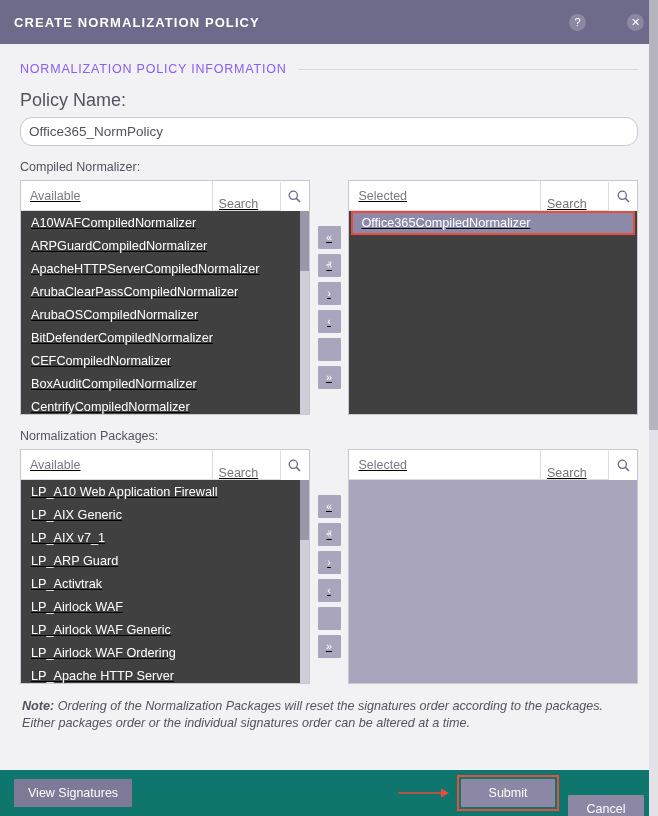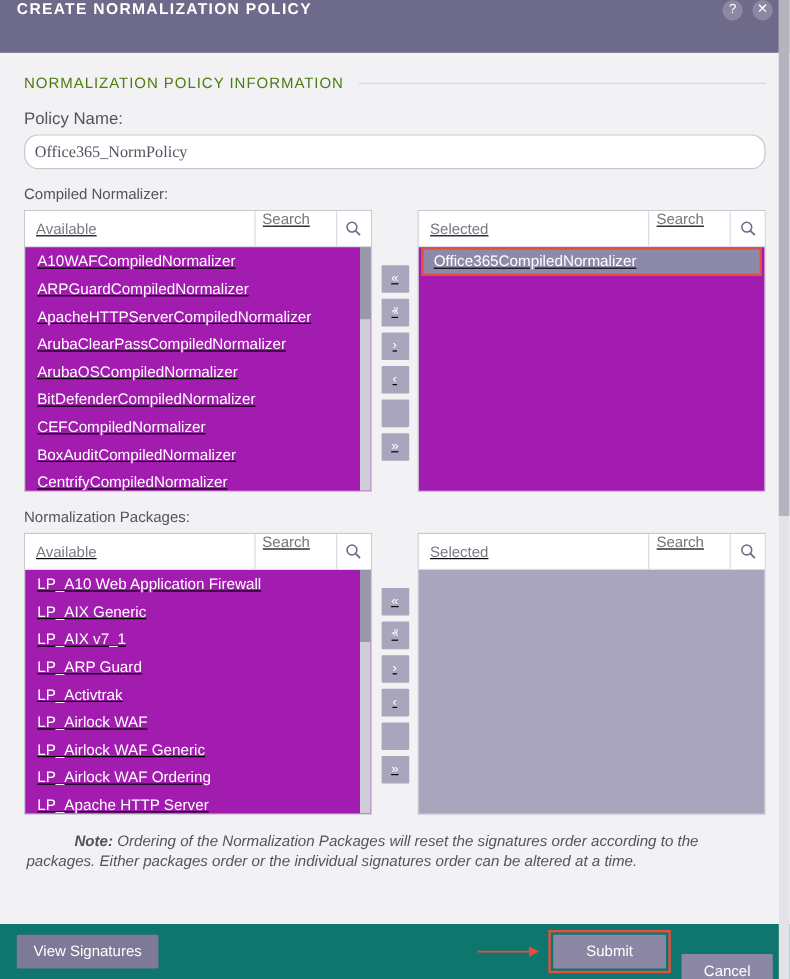--- a/index.html
+++ b/index.html
@@ -12,21 +12,23 @@
     overflow: hidden;
     position: relative;
   }
 
   
   .titlebar {
     height: 44px;
     background: #6e6a8a;
     color: #ffffff;
     display: flex;
+    align-items: center;
     padding: 0 14px;
+    gap: 33px;
   }
   .titlebar .title {
     font-size: 13px;
     letter-spacing: 1.1px;
     font-weight: bold;
     flex: 1;
   }
   .tb-icon {
     width: 17px; height: 17px;
     border-radius: 50%;
@@ -41,47 +43,47 @@
 
   
   .dialog-body {
     padding: 14px 20px 0 20px;
     height: 816px;
   }
 
   .section-head {
     display: flex;
     align-items: center;
-    color: #4d7c0f;
+    color: #8b5cf6;
     font-size: 12.5px;
     letter-spacing: 0.8px;
     margin: 4px 0 14px 0;
   }
   .section-head .line {
     flex: 1;
     height: 1px;
     background: #d8d6de;
     margin-left: 12px;
   }
 
   .field-label {
-    font-size: 14px;
+    font-size: 18px;
     color: #55525f;
     margin-bottom: 6px;
   }
 
   .text-input {
     width: 100%;
     height: 29px;
     border: 1px solid #c9c7d1;
     background: #ffffff;
     padding: 0 8px;
     font-size: 13.5px;
     color: #55525f;
-    font-family: Liberation Serif, serif;
+    font-family: Liberation Sans, sans-serif;
     border-radius: 12px;
     outline: none;
   }
 
   .group-label {
     font-size: 12.5px;
     color: #55525f;
     margin: 14px 0 6px 0;
   }
 
@@ -104,21 +106,21 @@
     border-bottom: 1px solid #dcdae2;
   }
   .list-header .lh-label {
     flex: 1;
     font-size: 12.5px;
     color: #7b7886;
     padding-left: 9px;
   }
   .search-wrap {
     display: flex;
-    align-items: flex-start;
+    align-items: flex-end;
     border-left: 1px solid #dcdae2;
     height: 30px;
   }
   .search-input {
     width: 67px;
     border: none;
     outline: none;
     font-size: 12.5px;
     color: #8d8a97;
     padding: 0 4px 0 6px;
@@ -127,21 +129,21 @@
   }
   .search-btn {
     width: 29px; height: 29px;
     display: flex; align-items: center; justify-content: center;
     border-left: 1px solid #dcdae2;
     cursor: pointer;
     background: #fff;
   }
   .list-items {
     height: 203px;
-    background: #a21caf;
+    background: #404040;
     overflow: hidden;
     position: relative;
   }
   .list-items.empty { background: #a9a5bd; }
   .list-items .li {
     font-size: 12.7px;
     color: #ffffff;
     padding: 3.5px 10px;
     line-height: 16px;
     cursor: pointer;
@@ -189,21 +191,21 @@
   }
 
   
   .note {
     font-size: 12.6px;
     color: #55525f;
     font-style: italic;
     line-height: 17px;
     margin: 14px 2px 0 2px;
   }
-  .note b { font-weight: bold; margin-left: 40px; }
+  .note b { font-weight: bold; }
 
   
   .footer {
     position: absolute;
     left: 0; bottom: 0;
     width: 658px;
     height: 46px;
     background: #0f766e;
     display: flex;
     align-items: center;

